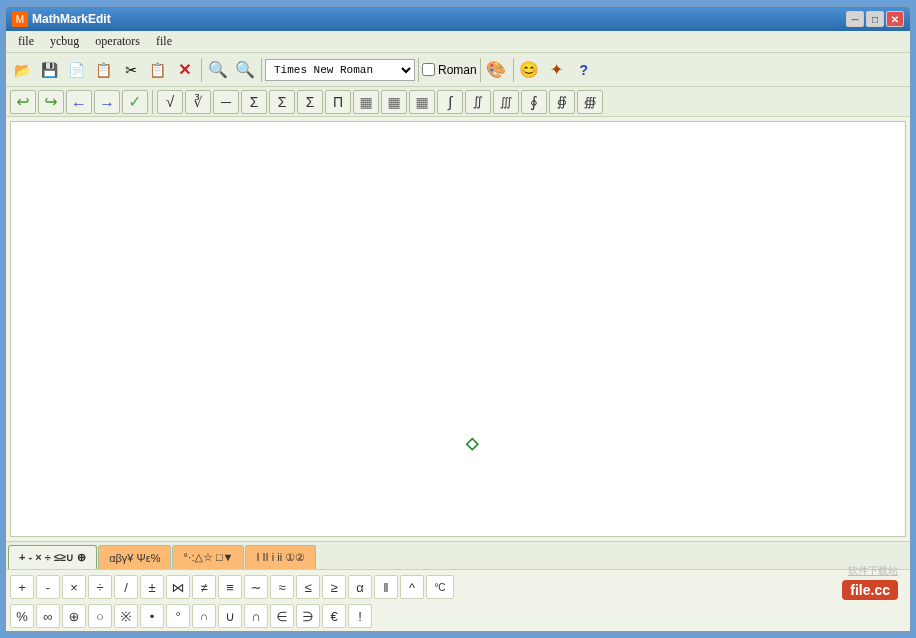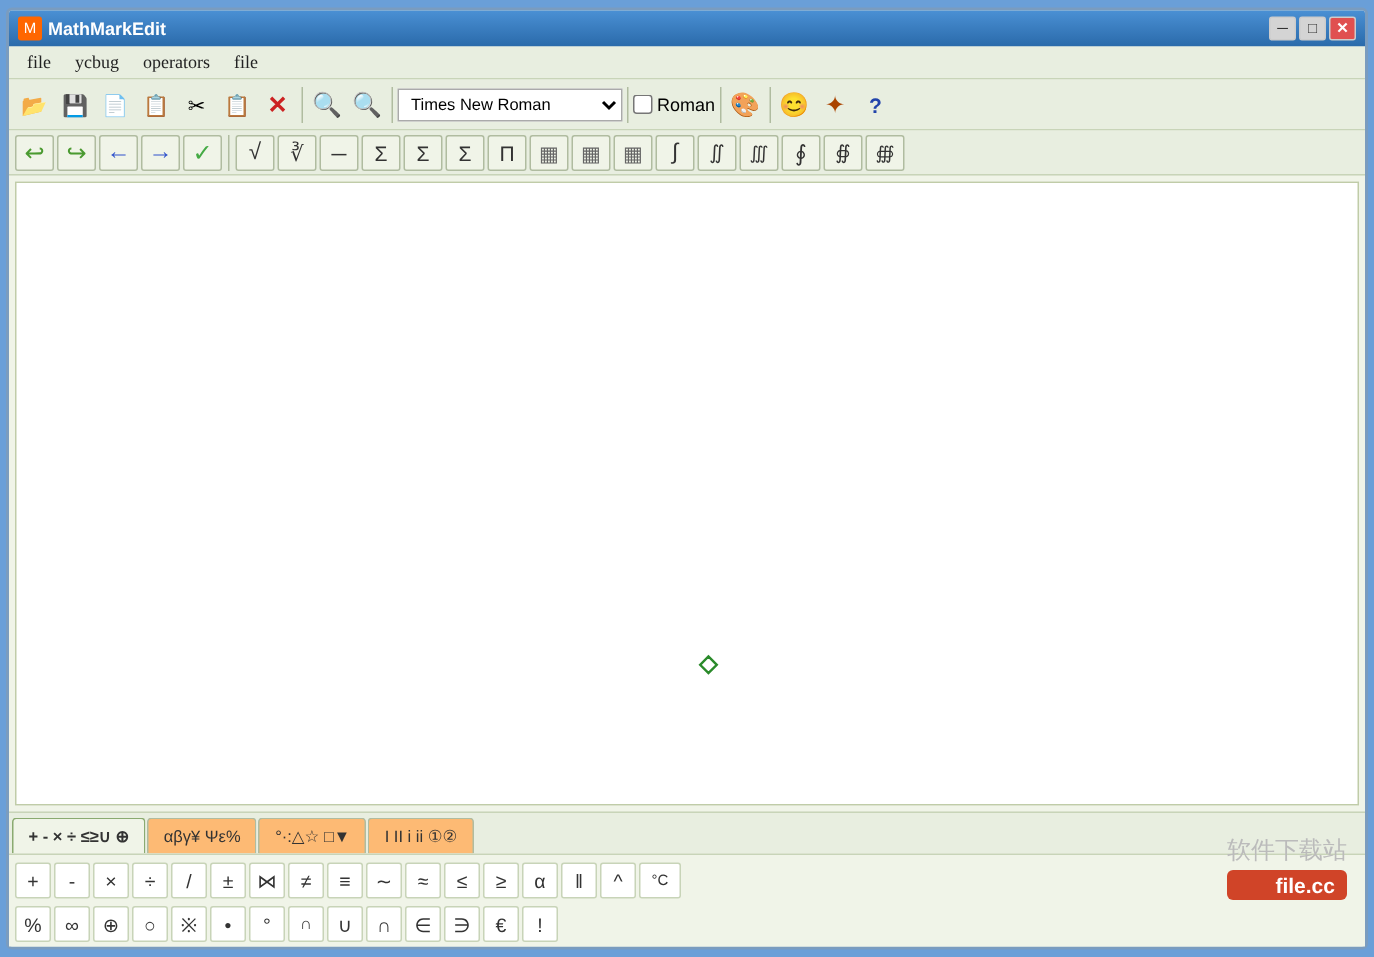--- a/index.html
+++ b/index.html
@@ -121,20 +121,21 @@
       background: #b0bca0;
       margin: 0 2px;
     }
     .font-select {
       height: 22px;
       border: 1px solid #aaa;
       background: white;
       padding: 0 4px;
       font-size: 11px;
       width: 150px;
+      font-family: Liberation Mono, monospace;
     }
     .bold-check {
       display: flex;
       align-items: center;
       gap: 3px;
       font-size: 12px;
     }
     .bold-check input { width: 13px; height: 13px; }
     .tb2-btn {
       width: 26px;
@@ -340,17 +341,17 @@
       <button class="sym-btn">∩</button>
       <button class="sym-btn">∈</button>
       <button class="sym-btn">∋</button>
       <button class="sym-btn">€</button>
       <button class="sym-btn">!</button>
     </div>
   </div>
 </div>
 
 <div style="position:fixed; bottom:38px; right:18px; text-align:right; pointer-events:none;">
-  <div style="font-size:16px; color:#bbb;">软件下载站</div>
+  <div style="font-size:10px; color:#bbb;text-decoration:underline;">软件下载站</div>
   <div style="background:#d04428; color:white; padding:2px 8px; border-radius:4px; font-size:14px; font-weight:bold; margin-top:2px;">
     <span>file.cc</span>
   </div>
 </div>
 
 </body></html>

